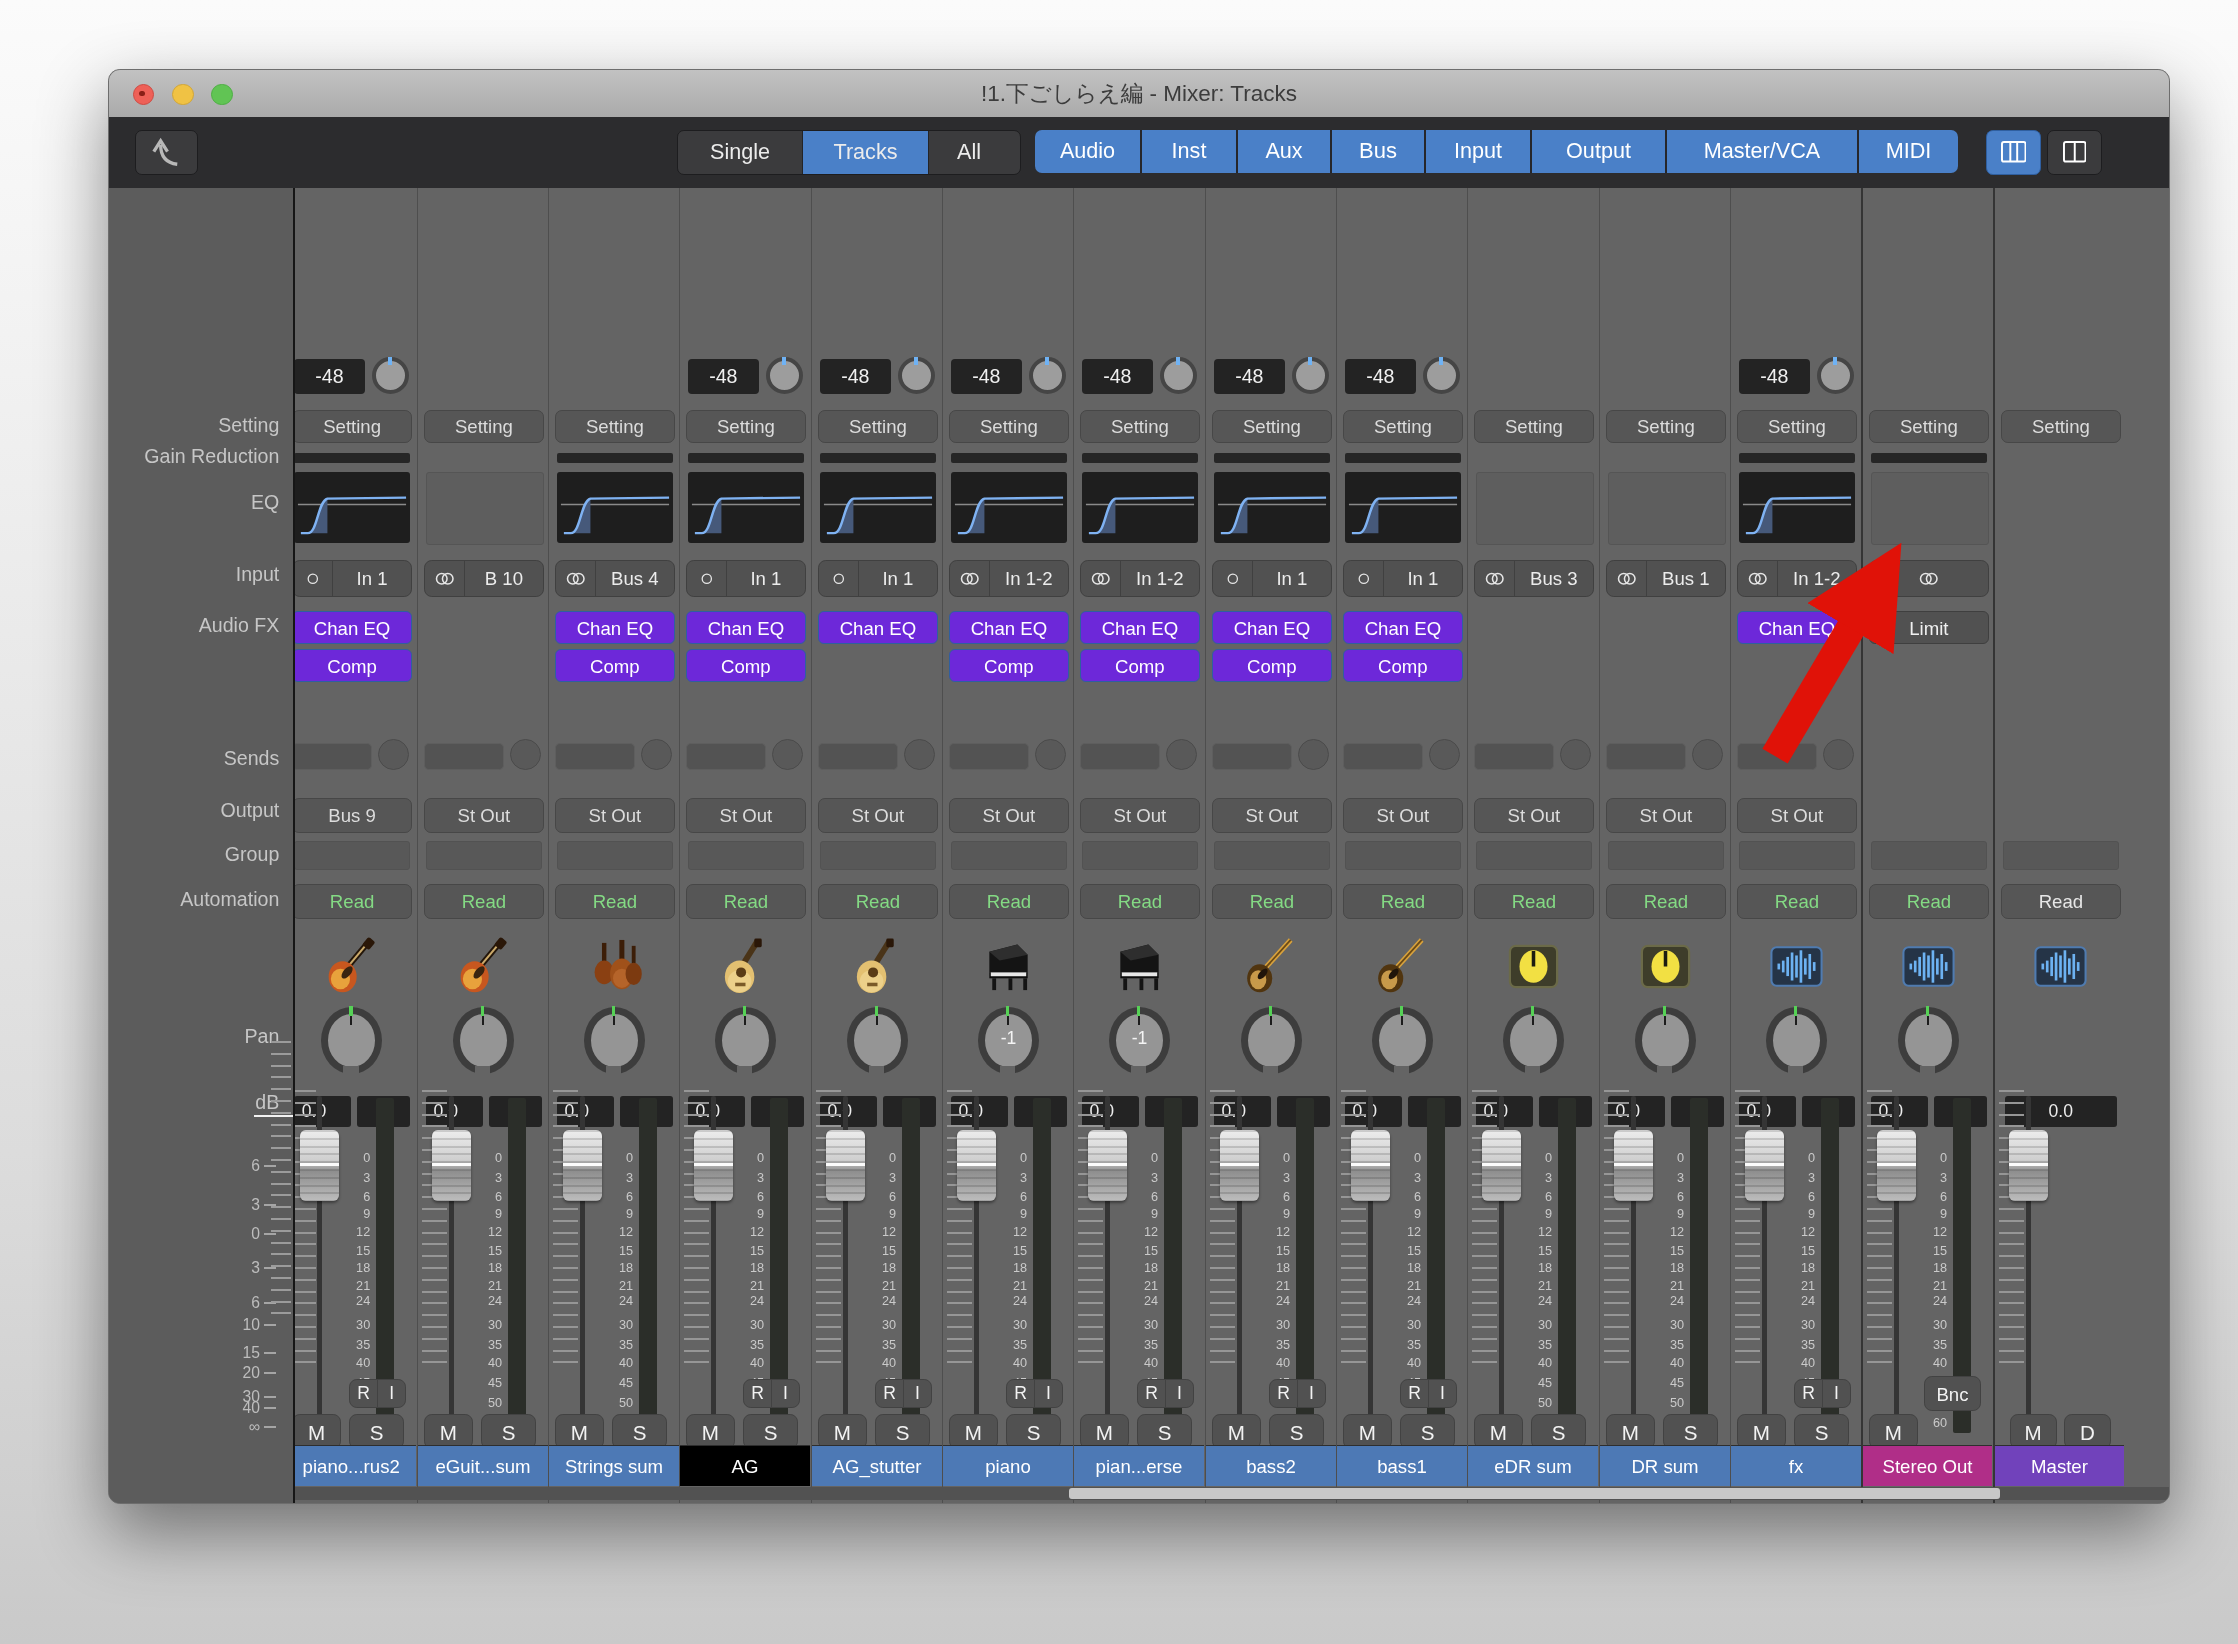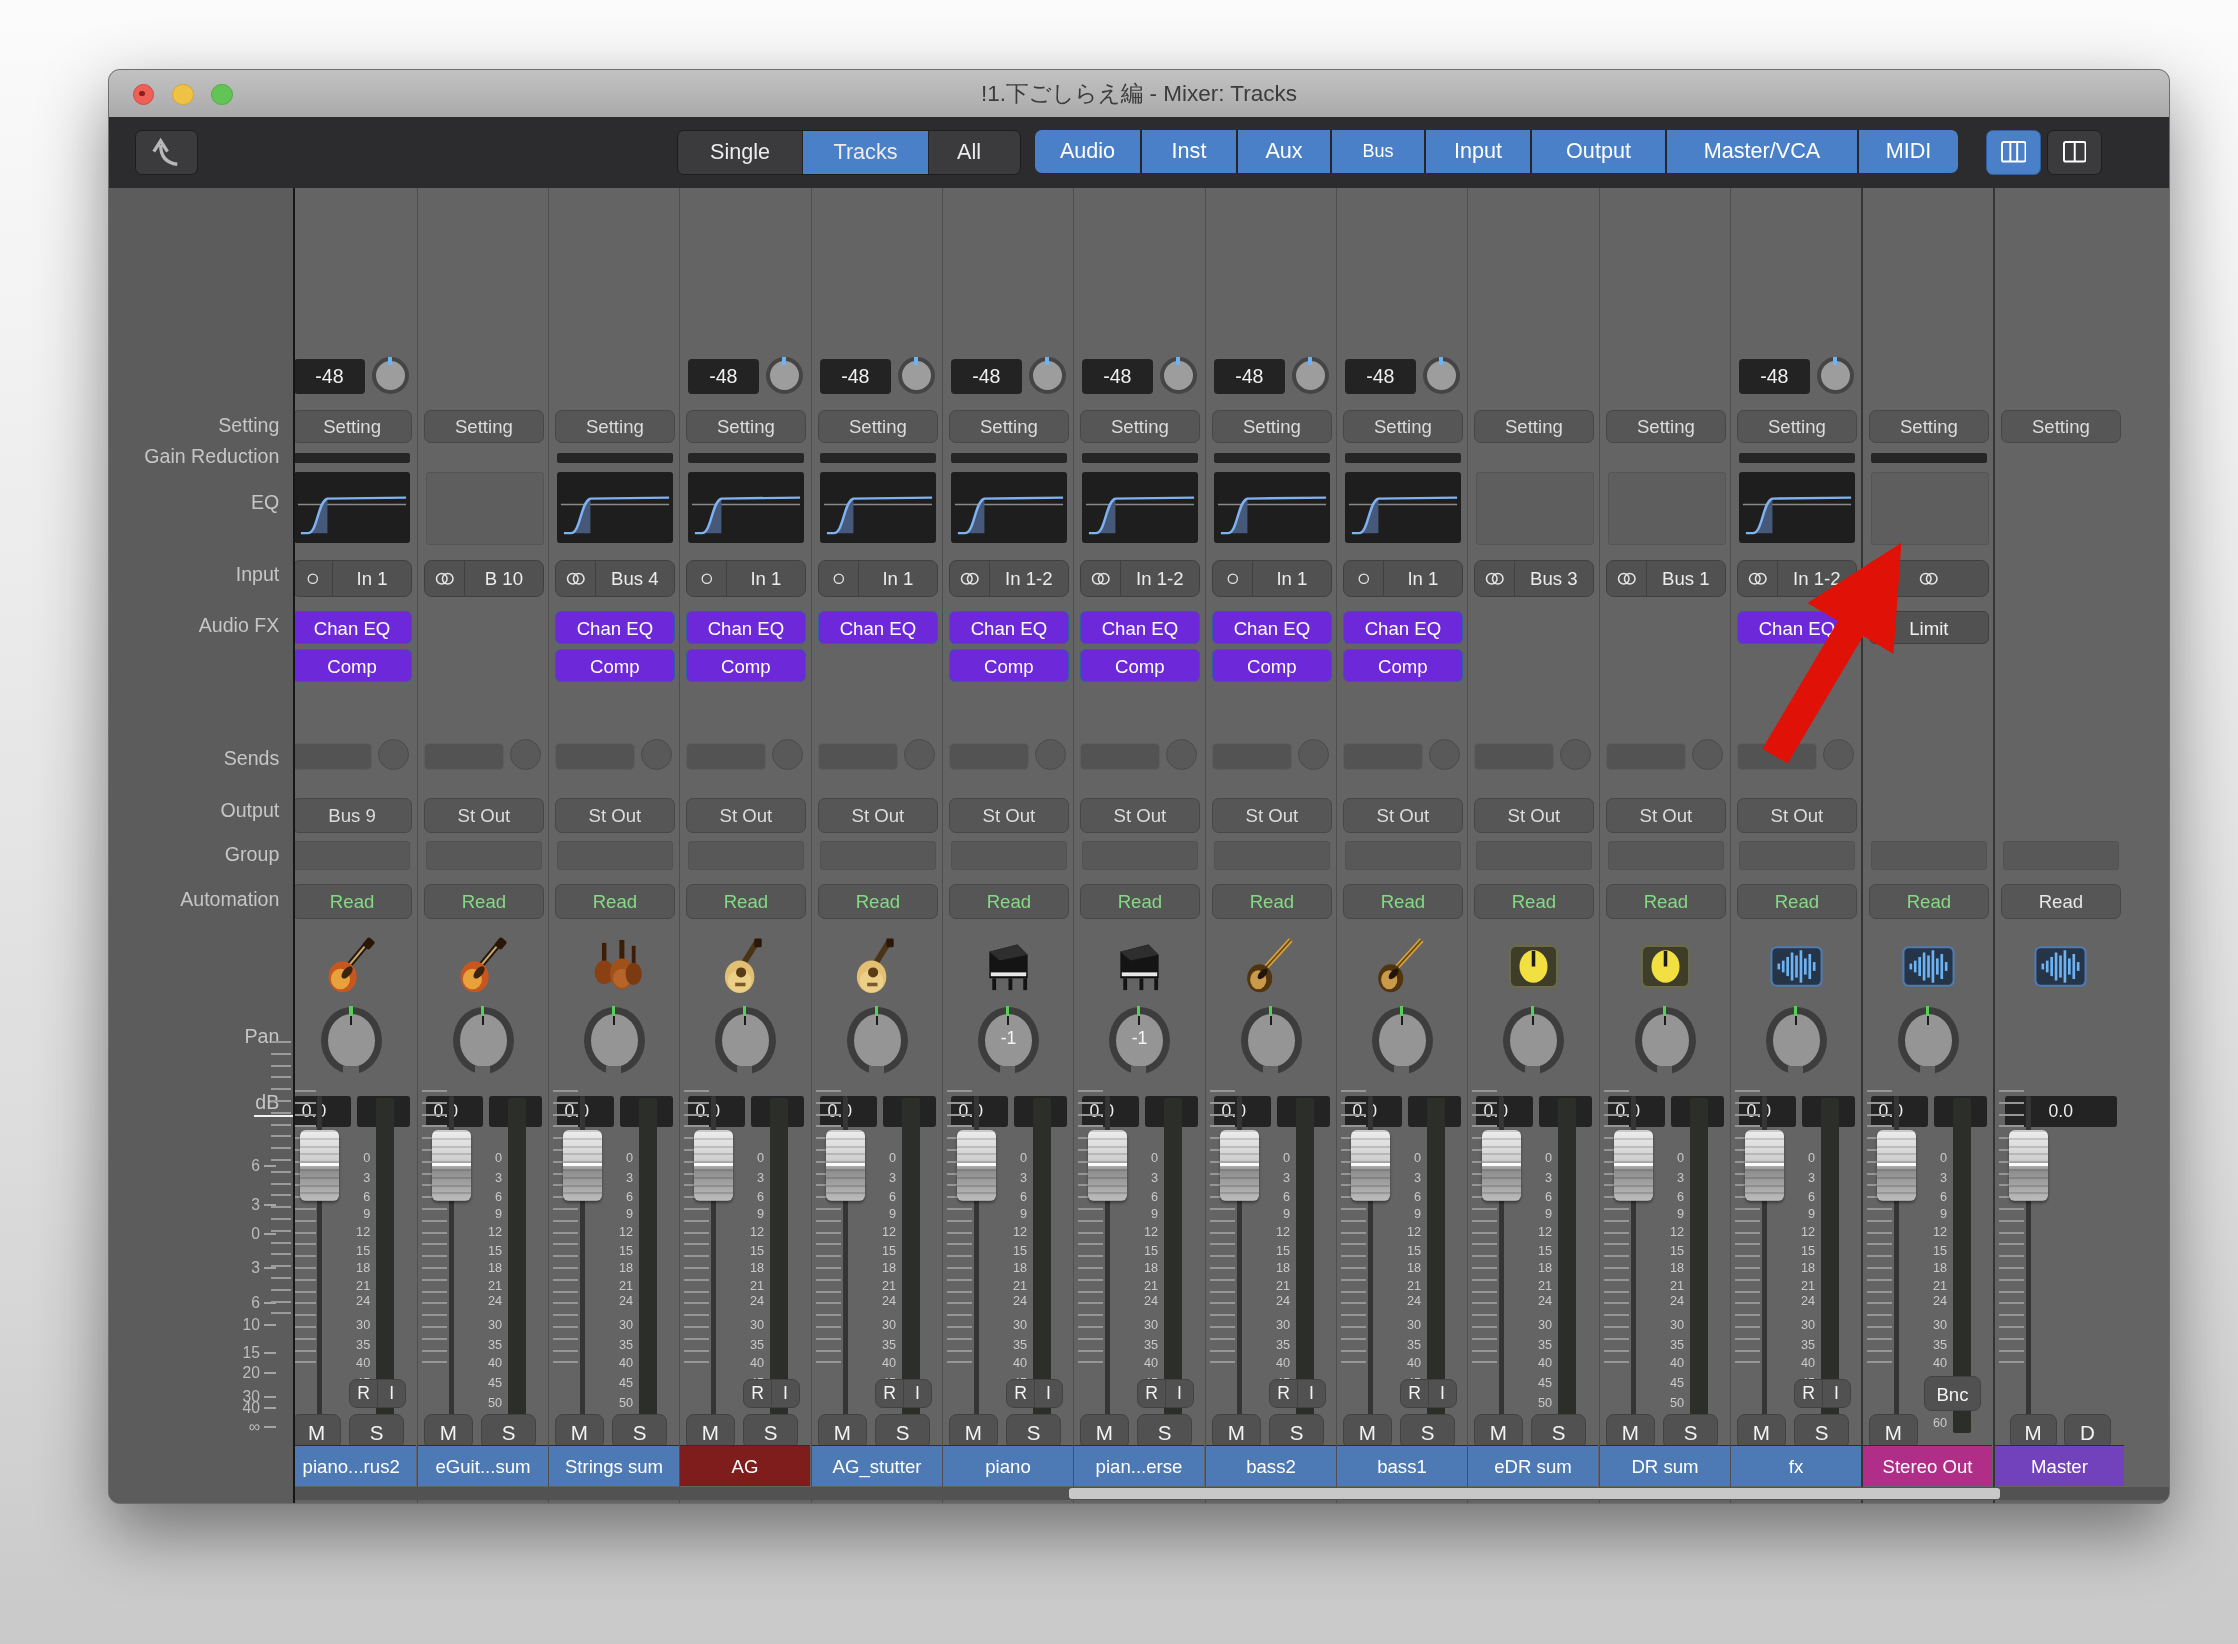--- a/index.html
+++ b/index.html
@@ -129,21 +129,21 @@
     </div>
     <div class="tbtn seg" style="left:568px;width:344px;" id="segments">
         <div class="seg-item" style="width:124px;font-size:21.6px">Single</div>
         <div class="seg-item sel" style="width:125px;font-size:21.6px">Tracks</div>
         <div class="seg-item" style="width:80px;font-size:21.6px">All</div>
       </div>
     <div class="filters" style="position:absolute;top:12.7px;left:926px;" id="filters">
         <div class="filter-item" style="width:105px;font-size:21.6px">Audio</div>
         <div class="filter-item" style="width:94px;font-size:21.6px">Inst</div>
         <div class="filter-item" style="width:92px;font-size:21.6px">Aux</div>
-        <div class="filter-item" style="width:92px;font-size:18px">Bus</div>
+        <div class="filter-item" style="width:92px;font-size:22px">Bus</div>
         <div class="filter-item" style="width:104px;font-size:21.6px">Input</div>
         <div class="filter-item" style="width:133px;font-size:21.6px">Output</div>
         <div class="filter-item" style="width:190px;font-size:21.6px">Master/VCA</div>
         <div class="filter-item" style="width:99px;font-size:21.6px">MIDI</div>
       </div>
     <div class="tbtn viewicon" style="left:1877px;width:55px;background:#4a80c8;border-color:#2f5fa0;">
       <svg width="25.5" height="21.6" viewBox="0 0 26 22">
         <rect x="1" y="1" width="24" height="20" rx="2" fill="none" stroke="#fff" stroke-width="2"></rect>
         <line x1="9.5" y1="1" x2="9.5" y2="21" stroke="#fff" stroke-width="2"></line>
         <line x1="16.5" y1="1" x2="16.5" y2="21" stroke="#fff" stroke-width="2"></line>
@@ -429,21 +429,21 @@
           <div class="mnum" style="top:1189px">45</div>
           <div class="mnum" style="top:1209px">50</div>
           <div class="mnum" style="top:1229px">60</div>
           <div class="mbar"></div>
           <div class="ri">
             <div>R</div>
             <div>I</div>
           </div>
           <div class="smallbtn" style="left:5.9px;top:1226px;width:49px">M</div>
           <div class="smallbtn" style="left:63px;top:1226px;width:55px">S</div>
-          <div class="namerow" style="background: #7f1d1d;">AG</div>
+          <div class="namerow" style="background: #000000;">AG</div>
         </div>
         <div class="strip" style="left:516px">
           <div class="knobbox">-48</div>
           <div class="gknob"></div>
           <div class="sbtn" style="top:222px;height:33px;font-size:18.6px;line-height:31px">Setting</div>
           <div class="grbar"></div>
           <div class="eqbox"><svg style="width:100%;height:100%" viewBox="0 0 118 72" preserveAspectRatio="none">
               <line x1="4" y1="33" x2="114" y2="33" stroke="#8a8a8a" stroke-width="1.5"></line>
               <path d="M7 62 L14 62 C24 62 24 30 34 27 L34 62 Z" fill="#46597a"></path>
               <path d="M7 62 L14 62 C24 62 24 30 34 27 L114 26" fill="none" stroke="#7fb2f2" stroke-width="2.5"></path>

